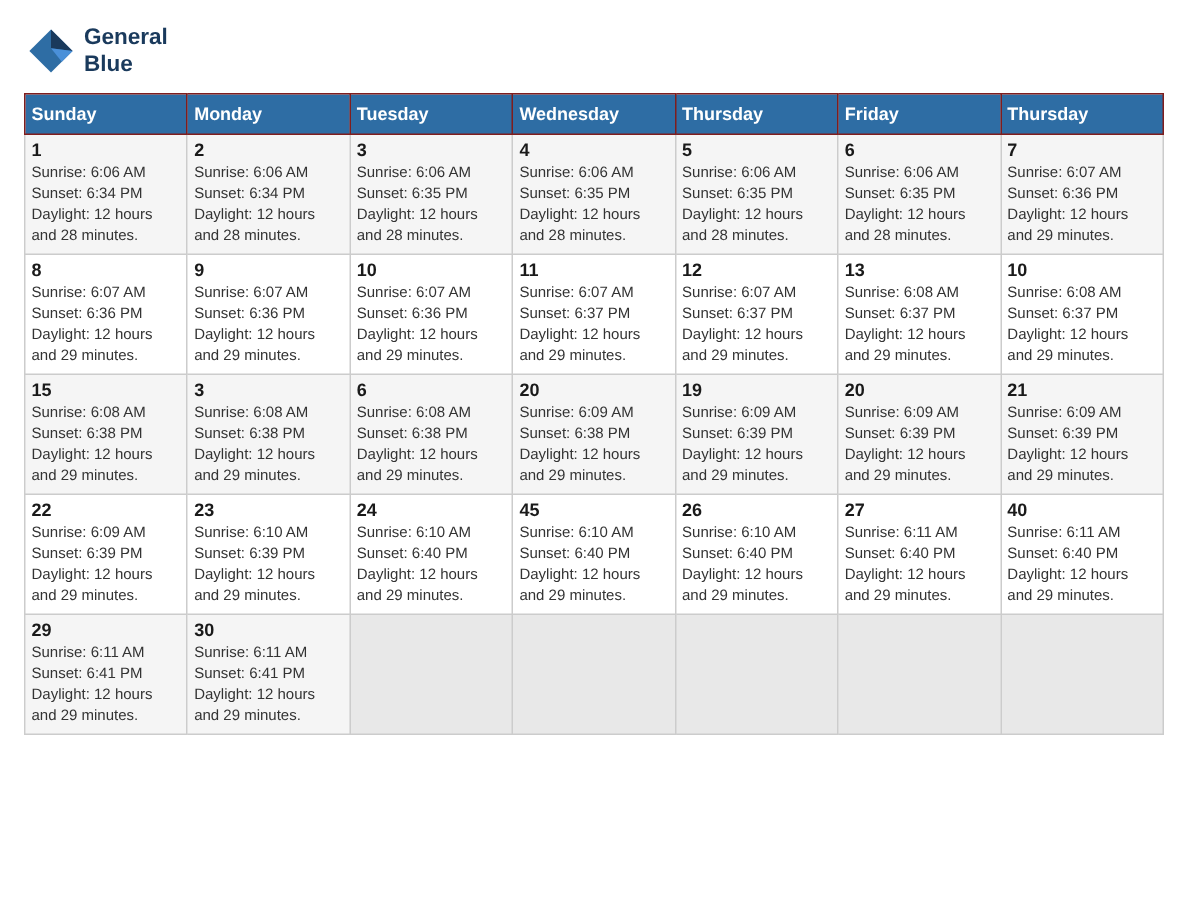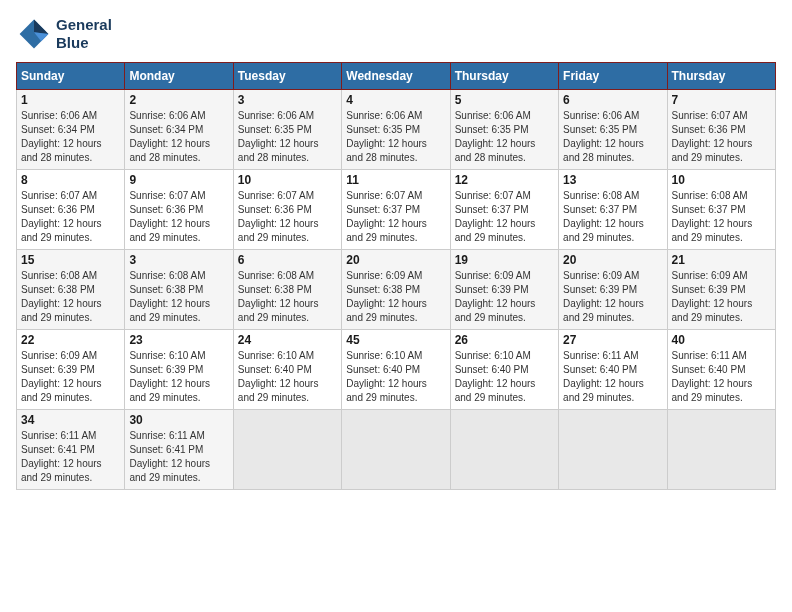--- a/index.html
+++ b/index.html
@@ -232,21 +232,21 @@
           <span class="day-number">27</span>
           <div class="day-info">Sunrise: 6:11 AM<br>Sunset: 6:40 PM<br>Daylight: 12 hours<br>and 29 minutes.</div>
         </td>
         <td>
           <span class="day-number">40</span>
           <div class="day-info">Sunrise: 6:11 AM<br>Sunset: 6:40 PM<br>Daylight: 12 hours<br>and 29 minutes.</div>
         </td>
       </tr>
       <tr>
         <td>
-          <span class="day-number">34</span>
+          <span class="day-number">29</span>
           <div class="day-info">Sunrise: 6:11 AM<br>Sunset: 6:41 PM<br>Daylight: 12 hours<br>and 29 minutes.</div>
         </td>
         <td>
           <span class="day-number">30</span>
           <div class="day-info">Sunrise: 6:11 AM<br>Sunset: 6:41 PM<br>Daylight: 12 hours<br>and 29 minutes.</div>
         </td>
         <td class="empty-cell"></td>
         <td class="empty-cell"></td>
         <td class="empty-cell"></td>
         <td class="empty-cell"></td>

